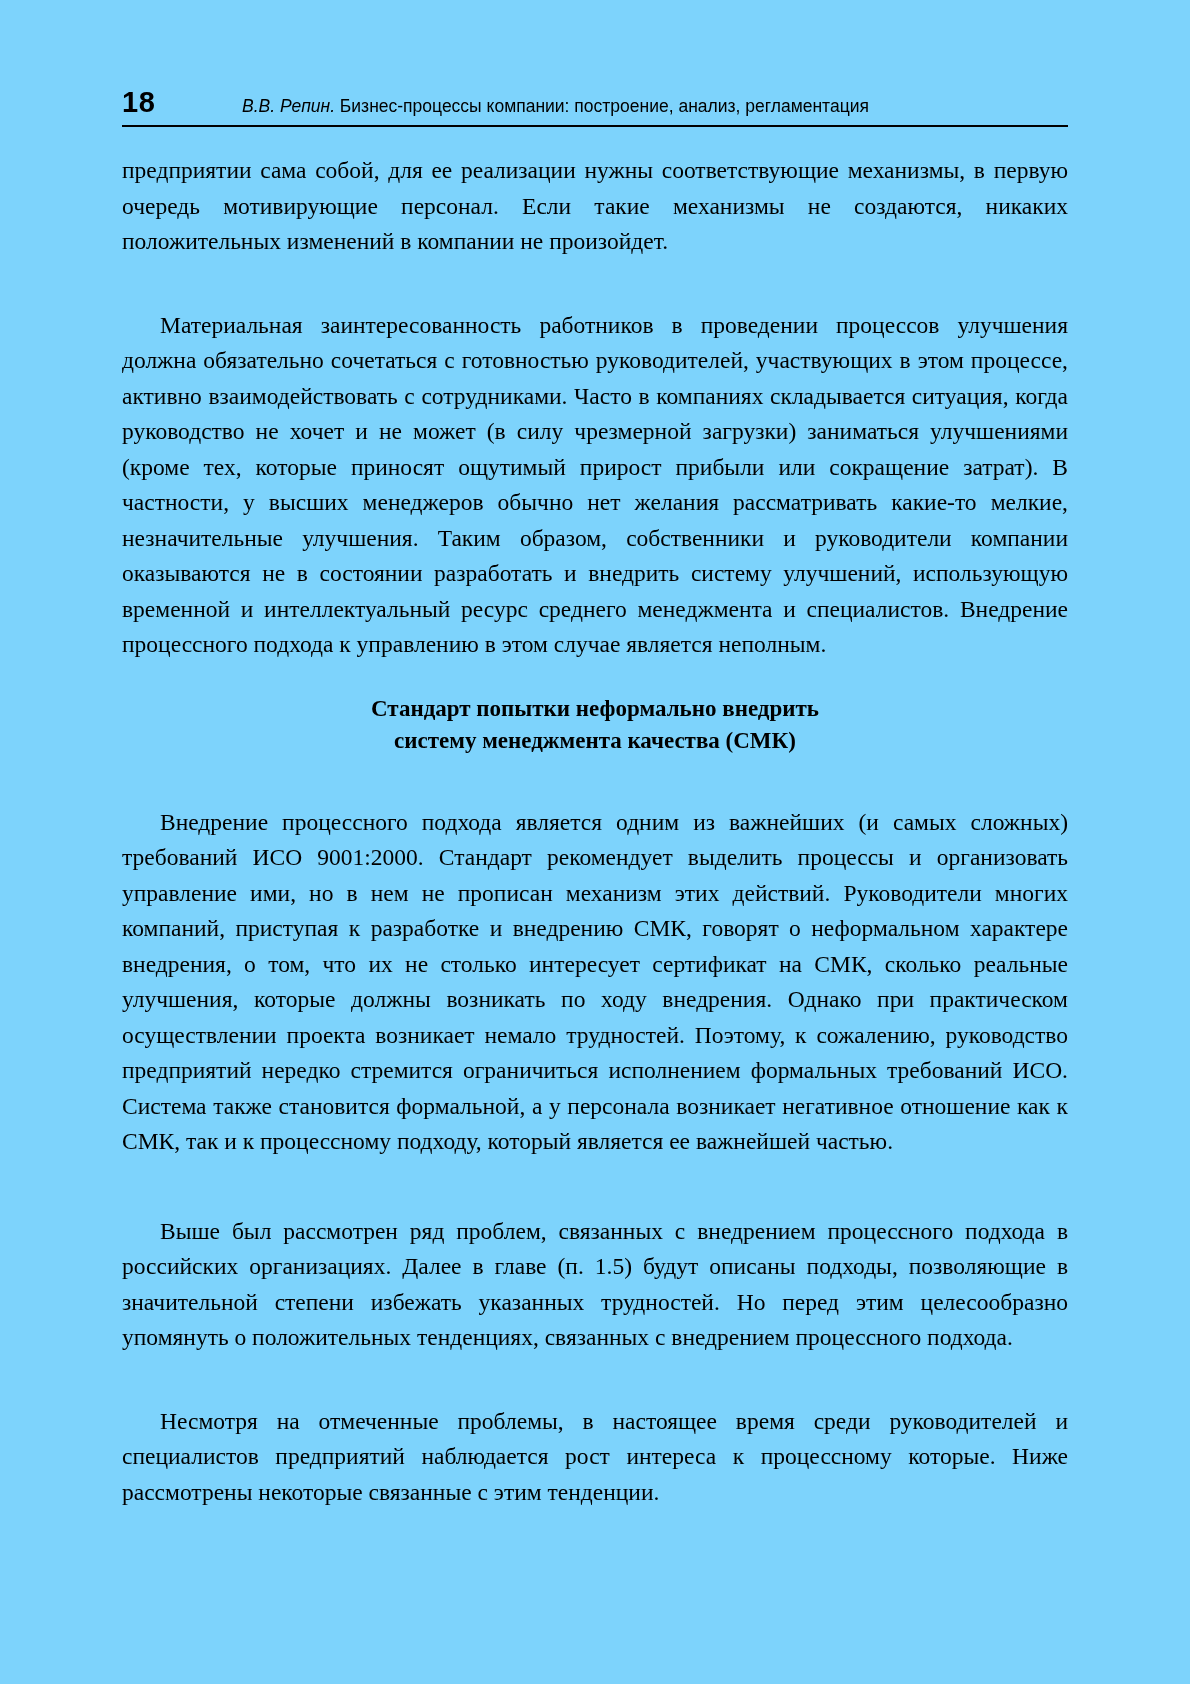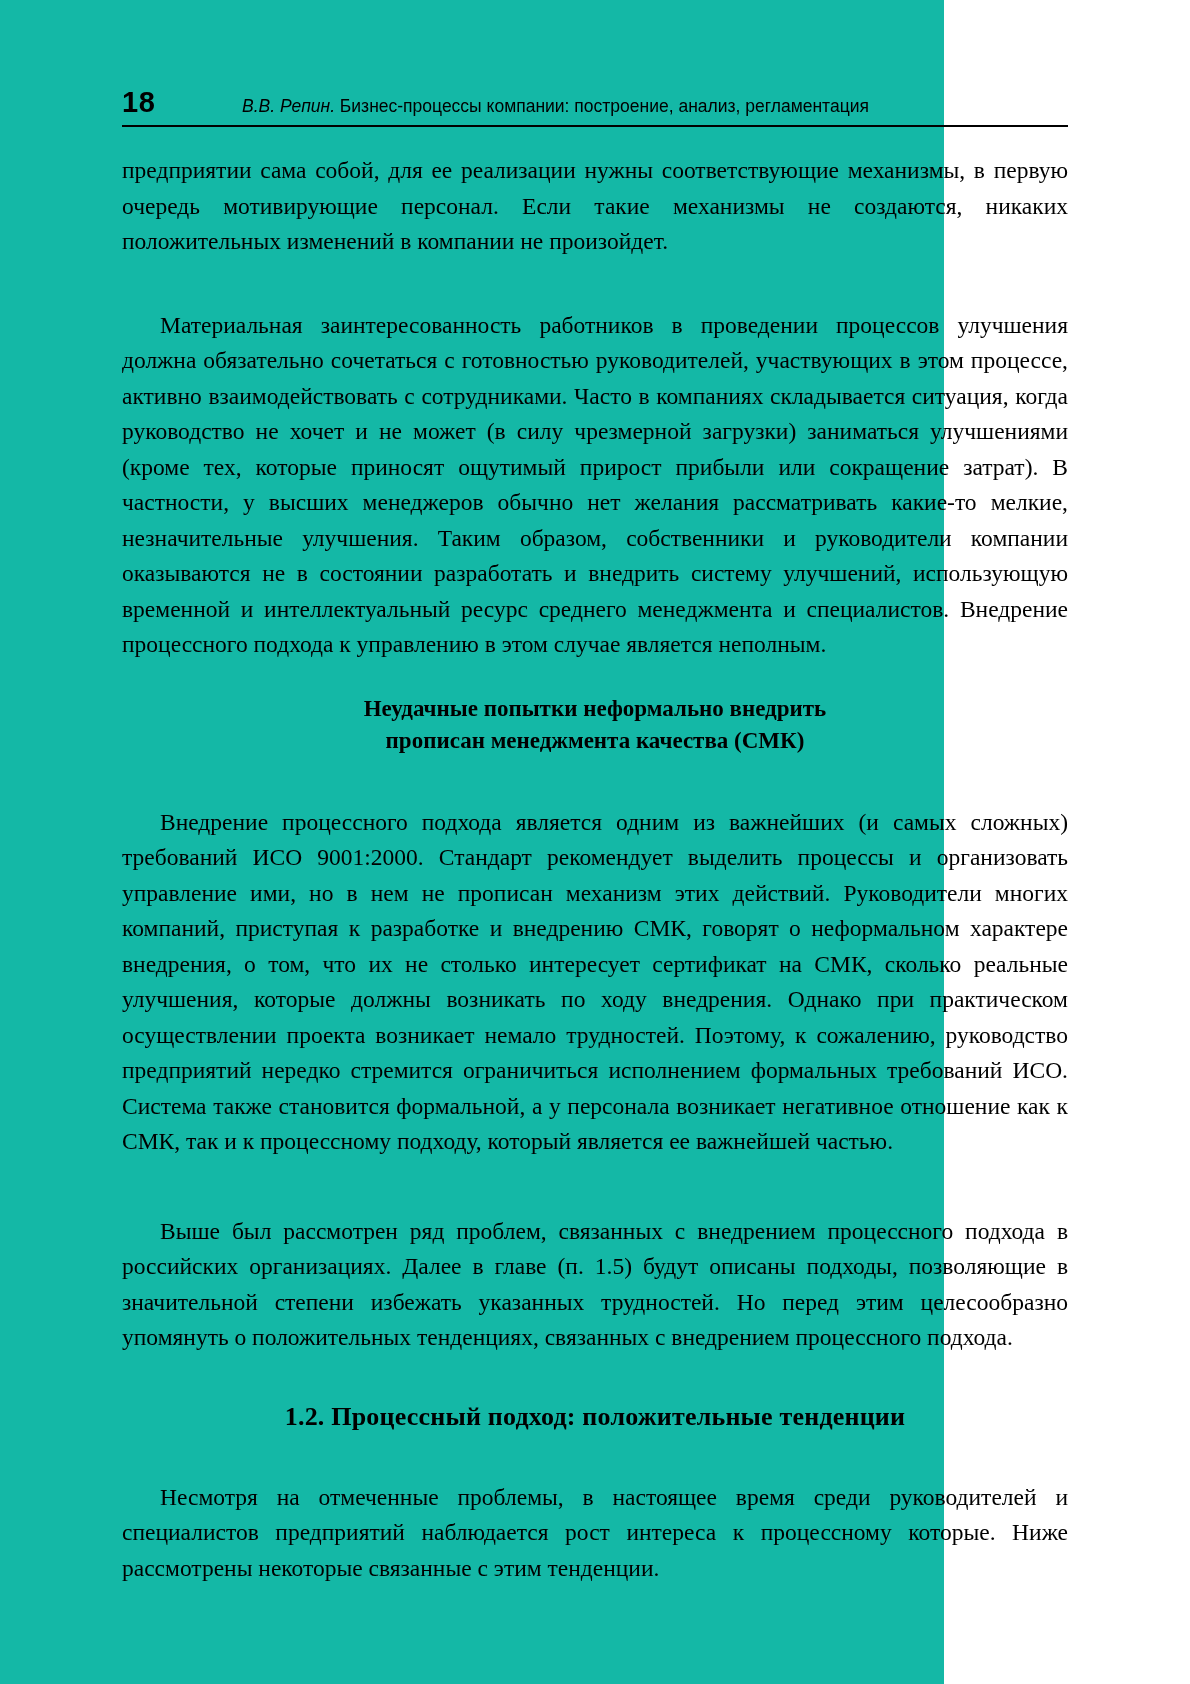--- a/index.html
+++ b/index.html
@@ -12,23 +12,23 @@
     height: 1684px;
     position: relative;
     font-family: "Liberation Serif", serif;
     color: #000000;
     overflow: hidden;
   }
   .page {
     position: absolute;
     left: 0;
     top: 0;
-    width: 944px;
+    width: 1190px;
     height: 1684px;
-    background: #14b8a6;
+    background: #7dd3fc;
   }
   .content {
     position: absolute;
     left: 122px;
     top: 86px;
     width: 946px;
   }
   
   .header-row {
     display: flex;
@@ -105,29 +105,28 @@
       <div class="header-title"><span class="ital">В.В. Репин.</span><span> Бизнес-процессы компании: построение, анализ, регламентация</span></div>
     </div>
 
     <div class="body-text">
 
       <p class="para">предприятии сама собой, для ее реализации нужны соответствующие механизмы, в первую очередь мотивирующие персонал. Если такие механизмы не создаются, никаких положительных изменений в компании не произойдет.</p>
 
       <p class="para indent">Материальная заинтересованность работников в проведении процессов улучшения должна обязательно сочетаться с готовностью руководителей, участвующих в этом процессе, активно взаимодействовать с сотрудниками. Часто в компаниях складывается ситуация, когда руководство не хочет и не может (в силу чрезмерной загрузки) заниматься улучшениями (кроме тех, которые приносят ощутимый прирост прибыли или сокращение затрат). В частности, у высших менеджеров обычно нет желания рассматривать какие-то мелкие, незначительные улучшения. Таким образом, собственники и руководители компании оказываются не в состоянии разработать и внедрить систему улучшений, использующую временной и интеллектуальный ресурс среднего менеджмента и специалистов. Внедрение процессного подхода к управлению в этом случае является неполным.</p>
 
       <div class="subheading">
-        <span class="line">Неудачные попытки неформально внедрить</span>
-        <span class="line">прописан менеджмента качества (СМК)</span>
+        <span class="line">Стандарт попытки неформально внедрить</span>
+        <span class="line">систему менеджмента качества (СМК)</span>
       </div>
 
       <p class="para indent">Внедрение процессного подхода является одним из важнейших (и самых сложных) требований ИСО 9001:2000. Стандарт рекомендует выделить процессы и организовать управление ими, но в нем не прописан механизм этих действий. Руководители многих компаний, приступая к разработке и внедрению СМК, говорят о неформальном характере внедрения, о том, что их не столько интересует сертификат на СМК, сколько реальные улучшения, которые должны возникать по ходу внедрения. Однако при практическом осуществлении проекта возникает немало трудностей. Поэтому, к сожалению, руководство предприятий нередко стремится ограничиться исполнением формальных требований ИСО. Система также становится формальной, а у персонала возникает негативное отношение как к СМК, так и к процессному подходу, который является ее важнейшей частью.</p>
 
       <div class="gap-sm"></div>
 
       <p class="para indent">Выше был рассмотрен ряд проблем, связанных с внедрением процессного подхода в российских организациях. Далее в главе (п. 1.5) будут описаны подходы, позволяющие в значительной степени избежать указанных трудностей. Но перед этим целесообразно упомянуть о положительных тенденциях, связанных с внедрением процессного подхода.</p>
 
-      <div class="section-heading">1.2. Процессный подход: положительные тенденции</div>
 
       <p class="para indent">Несмотря на отмеченные проблемы, в настоящее время среди руководителей и специалистов предприятий наблюдается рост интереса к процессному которые. Ниже рассмотрены некоторые связанные с этим тенденции.</p>
 
     </div>
   </div>
 </div>
 
 </body></html>

